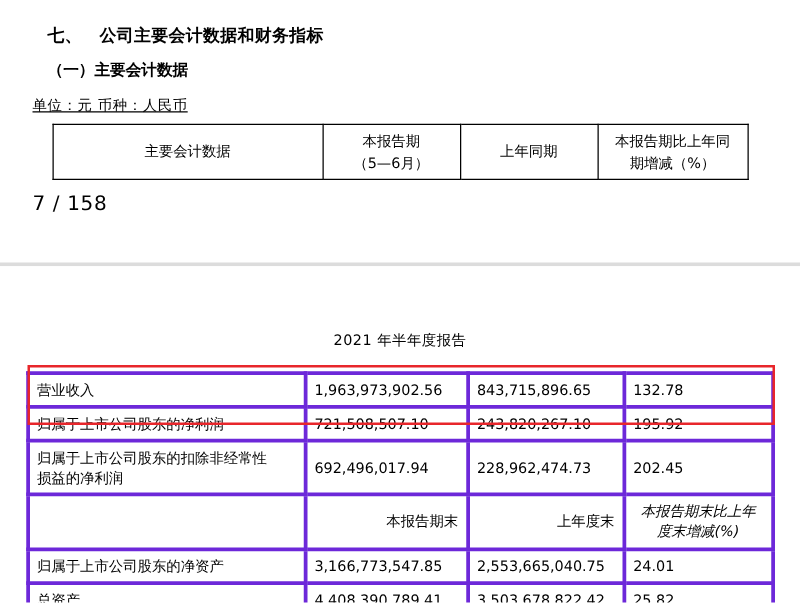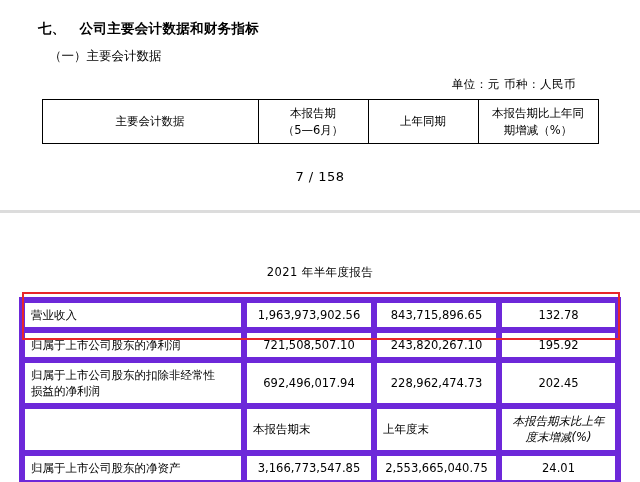--- a/index.html
+++ b/index.html
@@ -31,30 +31,30 @@
     font-size: 13.5px;
     font-weight: bold;
     color: #000;
     letter-spacing: .3px;
     margin: 6px 0 0 12px;
     white-space: nowrap;
   }
   .h-section .num { margin-right: 14px; }
   .h-sub {
     font-size: 12.5px;
-    font-weight: normal;
-    color: #000;
-    margin: 10px 0 0 23px;
+    font-weight: bold;
+    color: #000;
+    margin: 10px 0 0 12px;
   }
   .unit-line {
-    text-align: right;
     font-size: 11.5px;
     color: #000;
     margin: 12px 38px 0 0;
     letter-spacing: .5px;
+    text-decoration: underline;
   }
 
   table.fin {
     border-collapse: collapse;
     width: 556px;
     margin: 7px auto 0 auto;
     table-layout: fixed;
     padding-left: 45px;
   }
   table.fin td, table.fin th {
@@ -64,24 +64,23 @@
     padding: 5px 6px;
     vertical-align: middle;
     font-weight: normal;
   }
   table.fin th {
     text-align: center;
     line-height: 1.45;
     height: 44px;
   }
   .pagenum {
-    text-align: center;
-    font-size: 13px;
-    color: #000;
-    margin-top: 25px;
+    font-size: 16px;
+    color: #000;
+    margin-top: 9px;
     letter-spacing: .5px;
   }
 
   
   .gap {
     position: absolute;
     left: 0; top: 196px;
     width: 640px; height: 14px;
     background: #ffffff;
   }
@@ -114,31 +113,31 @@
     letter-spacing: .4px;
   }
 
   table.fin2 {
     border-collapse: collapse;
     width: 596px;
     margin: 17px auto 0 auto;
     table-layout: fixed;
   }
   table.fin2 td {
-    border: 6px solid #6d28d9;
+    border: 3px solid #6d28d9;
     font-size: 11.5px;
     color: #000;
     padding: 4px 6px;
     vertical-align: middle;
     line-height: 1.4;
     font-weight: normal;
   }
   td.lbl { text-align: left; }
-  td.num { text-align: center; }
-  td.hdr { text-align: left; font-weight: bold; }
+  td.num { text-align: left; }
+  td.hdr { text-align: right; font-weight: bold; }
   td.hdr2 { text-align: center; font-weight: bold; line-height: 1.3; font-style: italic; }
 
   
   .redbox {
     position: absolute;
     border: 2px solid #e8262b;
     pointer-events: none;
     left: 22px;
     top: 292px;
     width: 598px;

